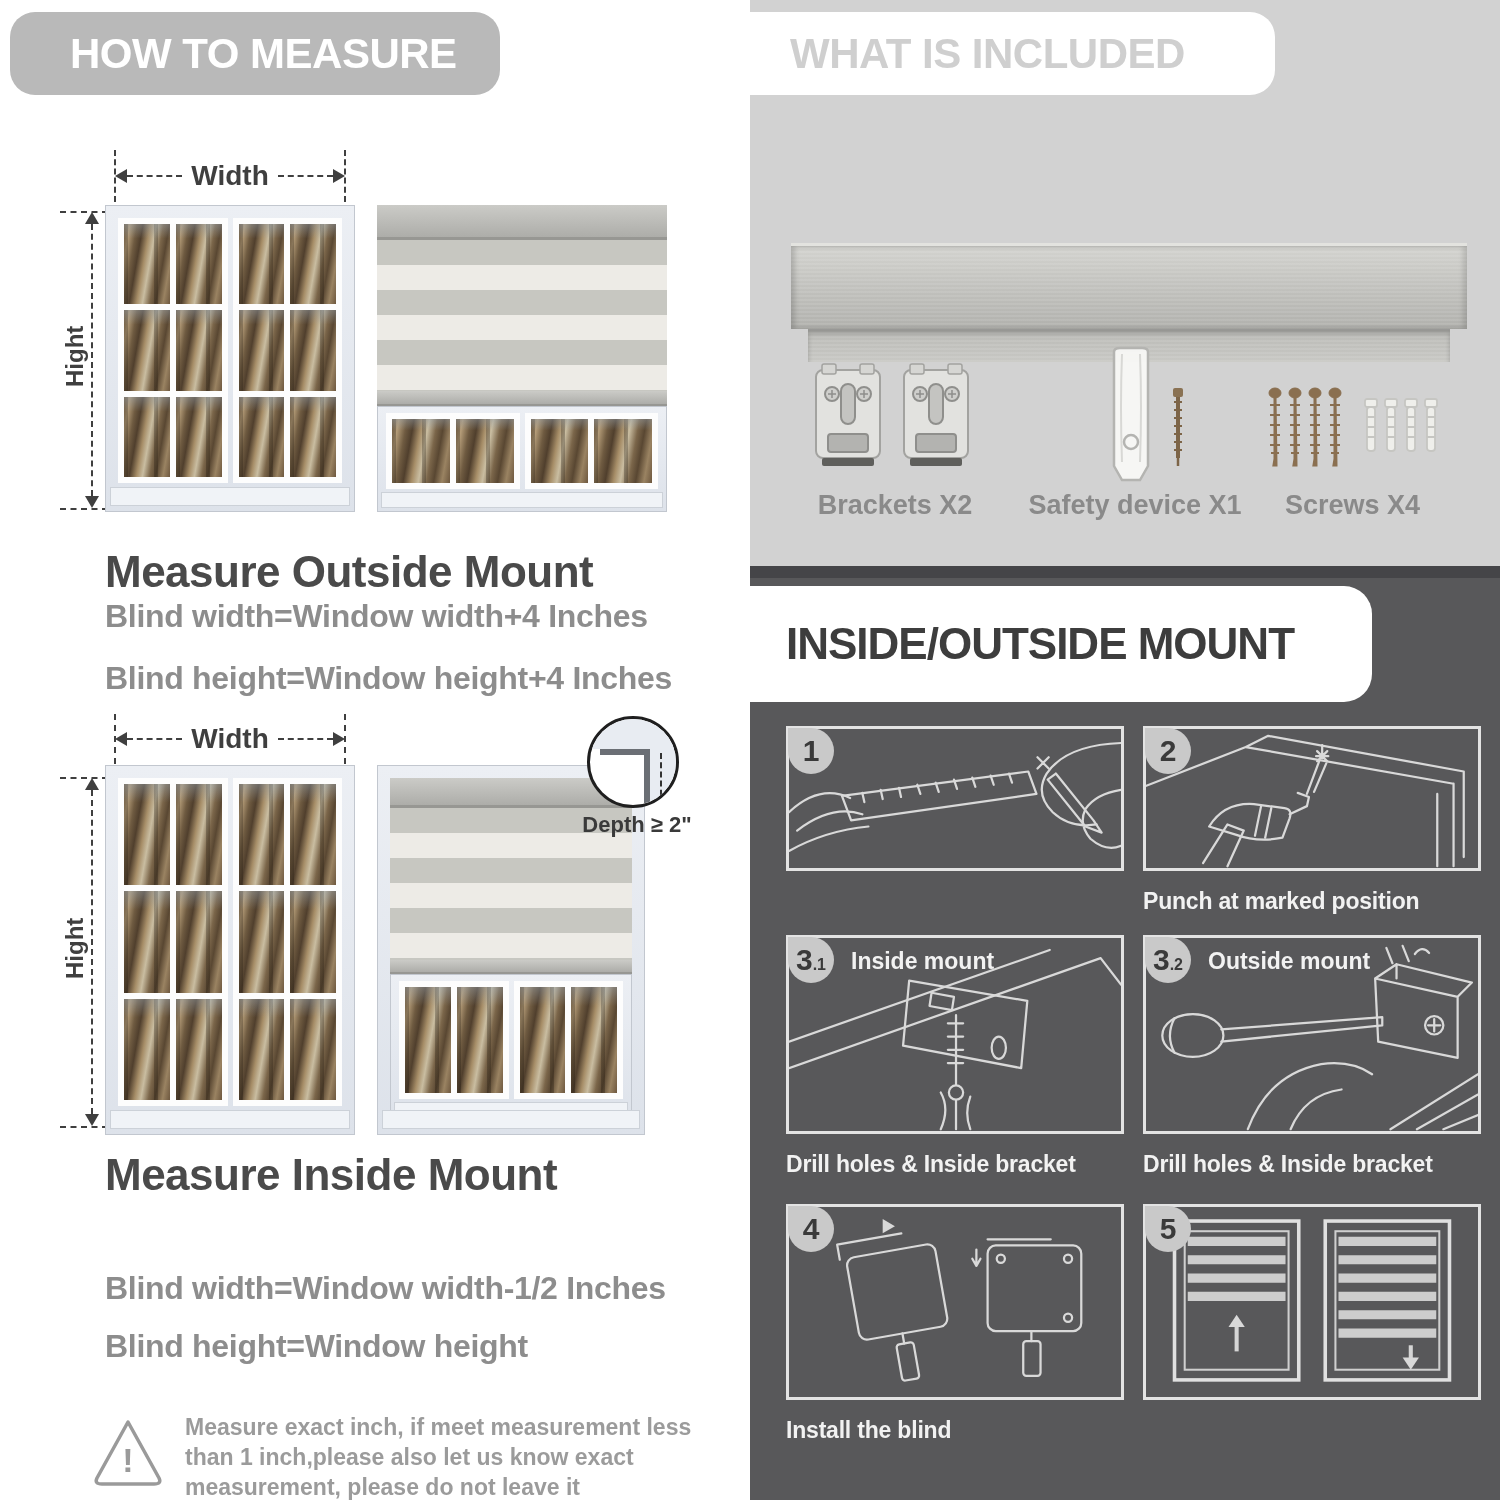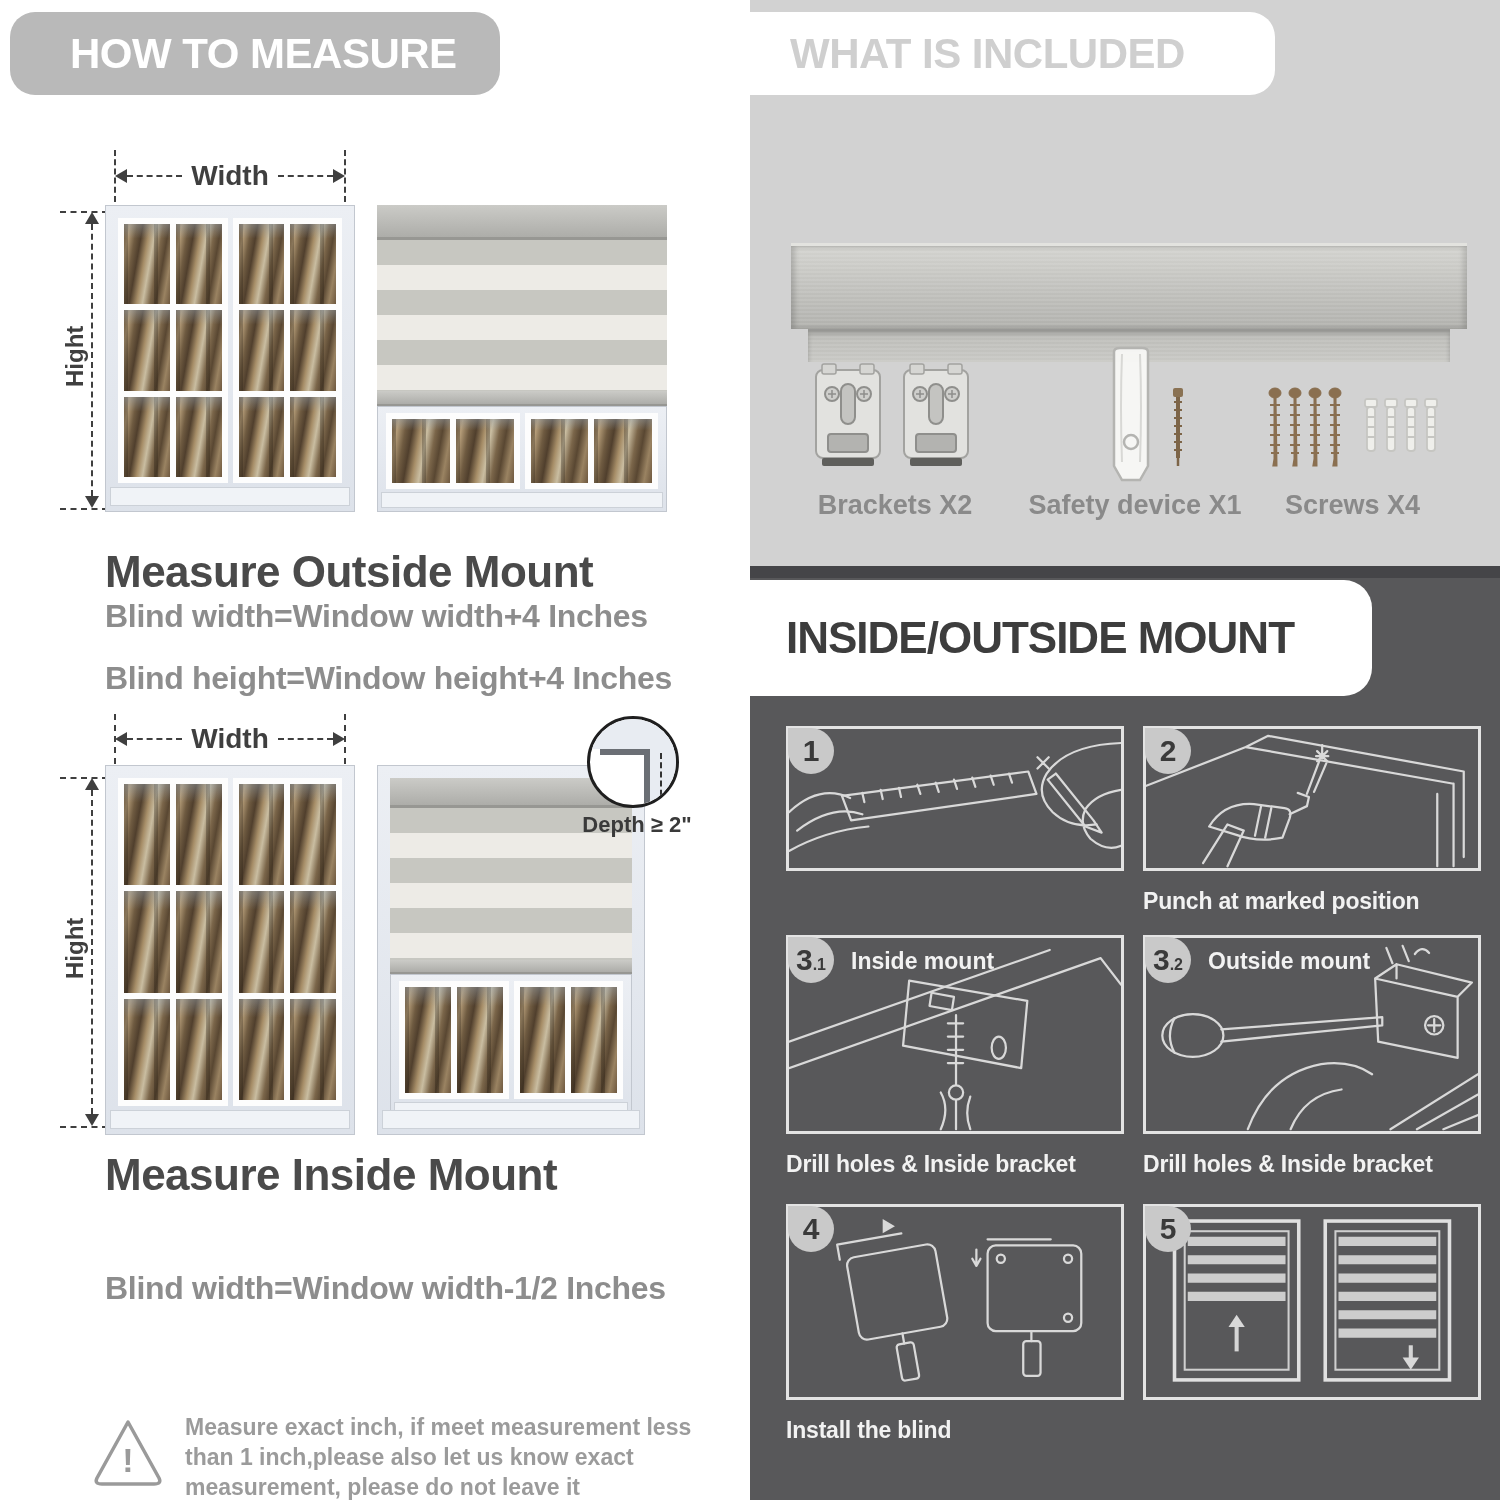--- a/index.html
+++ b/index.html
@@ -7,21 +7,21 @@
           font-family:"Liberation Sans",sans-serif;background:#fff;}
   .abs{position:absolute;}
 
   
   .hdr-left{left:10px;top:12px;width:490px;height:83px;background:#b9b9b9;border-radius:25px;
             color:#fff;font-size:42px;font-weight:700;letter-spacing:-.5px;
             line-height:83px;padding-left:60px;box-sizing:border-box;}
   .hdr-included{left:0;top:12px;width:525px;height:83px;background:#fff;border-radius:0 25px 25px 0;
             color:#cfcfcf;font-size:42px;font-weight:700;letter-spacing:-.5px;
             line-height:83px;padding-left:40px;box-sizing:border-box;}
-  .hdr-mount{left:0;top:14px;width:622px;height:116px;background:#fff;border-radius:0 28px 28px 0;
+  .hdr-mount{left:0;top:20px;width:622px;height:116px;background:#fff;border-radius:0 28px 28px 0;
             color:#3d3d3d;font-size:44px;font-weight:700;letter-spacing:-1px;
             line-height:116px;padding-left:36px;box-sizing:border-box;}
 
   
   .h2{font-size:44px;font-weight:700;color:#4a4a4a;letter-spacing:-.5px;}
   .body-line{font-size:32px;font-weight:700;color:#8d8d8d;letter-spacing:-.3px;}
   .warn-text{font-size:23px;font-weight:600;color:#9b9b9b;line-height:30px;}
 
   
   .harrow{display:flex;align-items:center;color:#3f3f3f;}
@@ -231,20 +231,21 @@
     <div style="position:absolute;left:0;top:0;right:0;height:30px;background:#e8ecf2;"></div>
     <div style="position:absolute;right:0;top:0;width:26px;bottom:0;background:#e8ecf2;"></div>
     <div style="position:absolute;left:10px;top:30px;right:26px;height:6px;background:#6b6f75;"></div>
     <div style="position:absolute;right:26px;top:30px;width:6px;bottom:0;background:#6b6f75;"></div>
     <div style="position:absolute;right:14px;top:34px;bottom:0;border-left:2px dashed #333;"></div>
   </div>
   <div class="abs depth-lbl" style="left:572px;top:812px;width:130px;">Depth ≥ 2"</div>
 
   <div class="abs h2" style="left:105px;top:1150px;">Measure Inside Mount</div>
   <div class="abs body-line" style="left:105px;top:1270px;">Blind width=Window width-1/2 Inches</div>
+  <div class="abs body-line" style="left:105px;top:1328px;">Blind height=Window height</div>
 
   <svg class="abs" style="left:90px;top:1416px;" width="76" height="74" viewBox="0 0 76 74">
     <path d="M38,6 L69,62 Q72,68 64,68 L12,68 Q4,68 7,62 Z" fill="none" stroke="#9a9a9a" stroke-width="3.5" stroke-linejoin="round"></path>
     <text x="38" y="56" text-anchor="middle" font-size="34" font-weight="bold" fill="#9a9a9a" font-family="Liberation Sans, sans-serif">!</text>
   </svg>
   <div class="abs warn-text" style="left:185px;top:1412px;">
     <div>Measure exact inch, if meet measurement less</div>
     <div>than 1 inch,please also let us know exact</div>
     <div>measurement, please do not leave it</div>
   </div>

